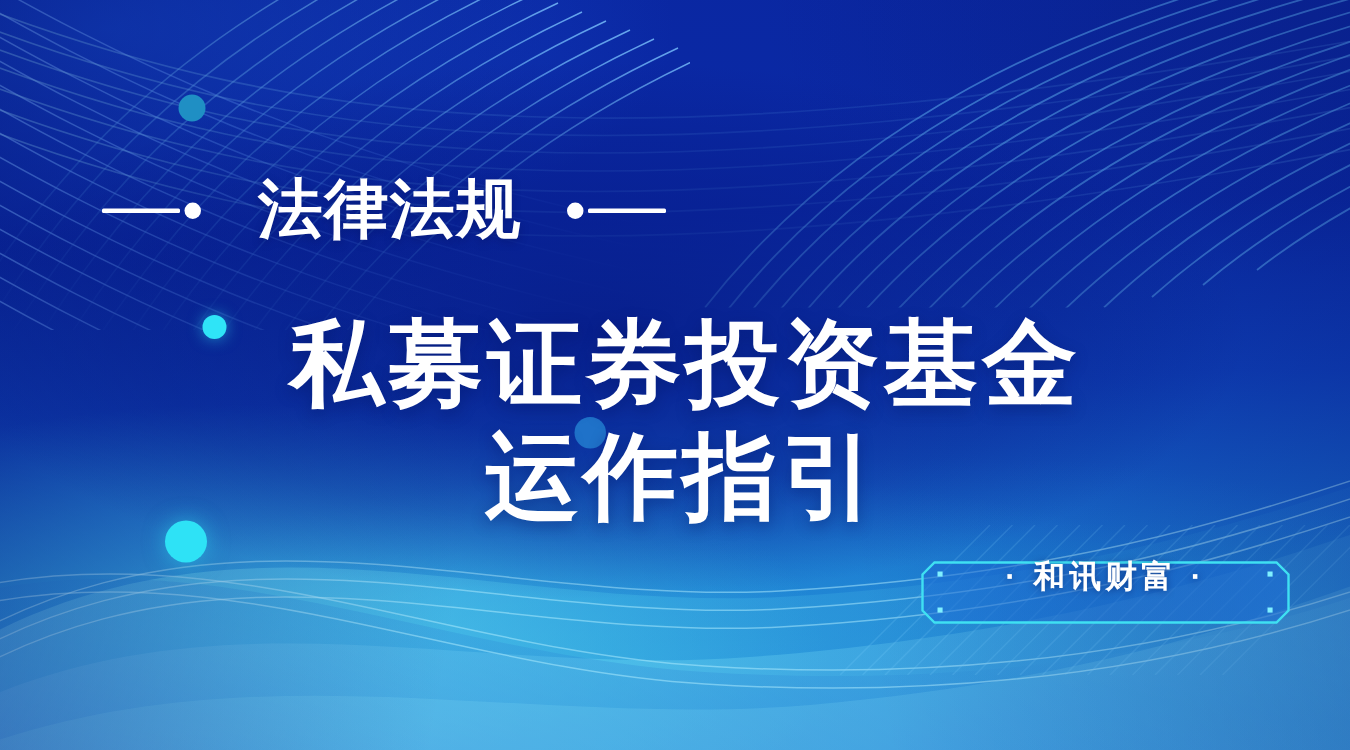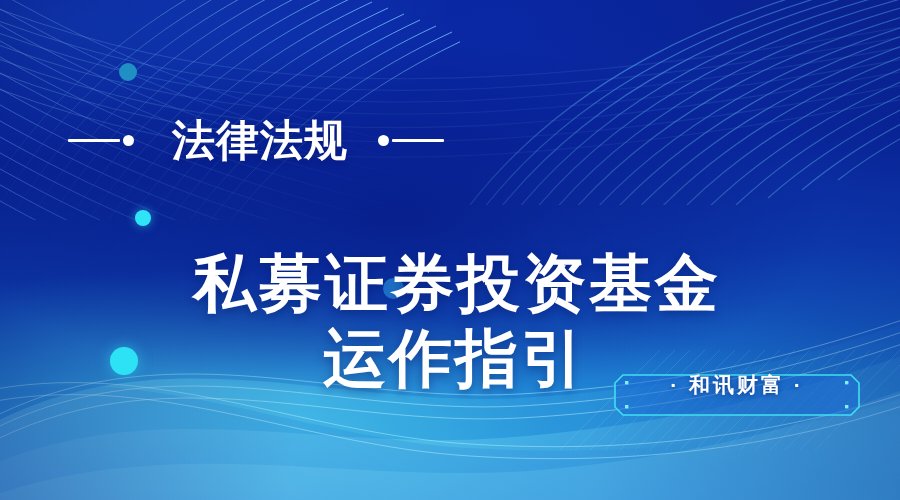--- a/index.html
+++ b/index.html
@@ -91,21 +91,21 @@
   }
   .title-line {
     color: #ffffff;
     font-weight: bold;
     font-size: 63px;
     line-height: 75px;
     letter-spacing: 3px;
     white-space: nowrap;
     text-shadow: 0 3px 10px rgba(3,20,96,.40);
   }
-  #title-line-1 { padding-left: 14px; margin-top: 40px; }
+  #title-line-1 { padding-left: 14px; }
   #title-line-2 { padding-left: 10px; }
 
   
   #brand-badge {
     position: absolute;
     left: 614px; top: 374px;
     width: 246px; height: 42px;
     display: flex;
     align-items: flex-start;
     justify-content: center;

